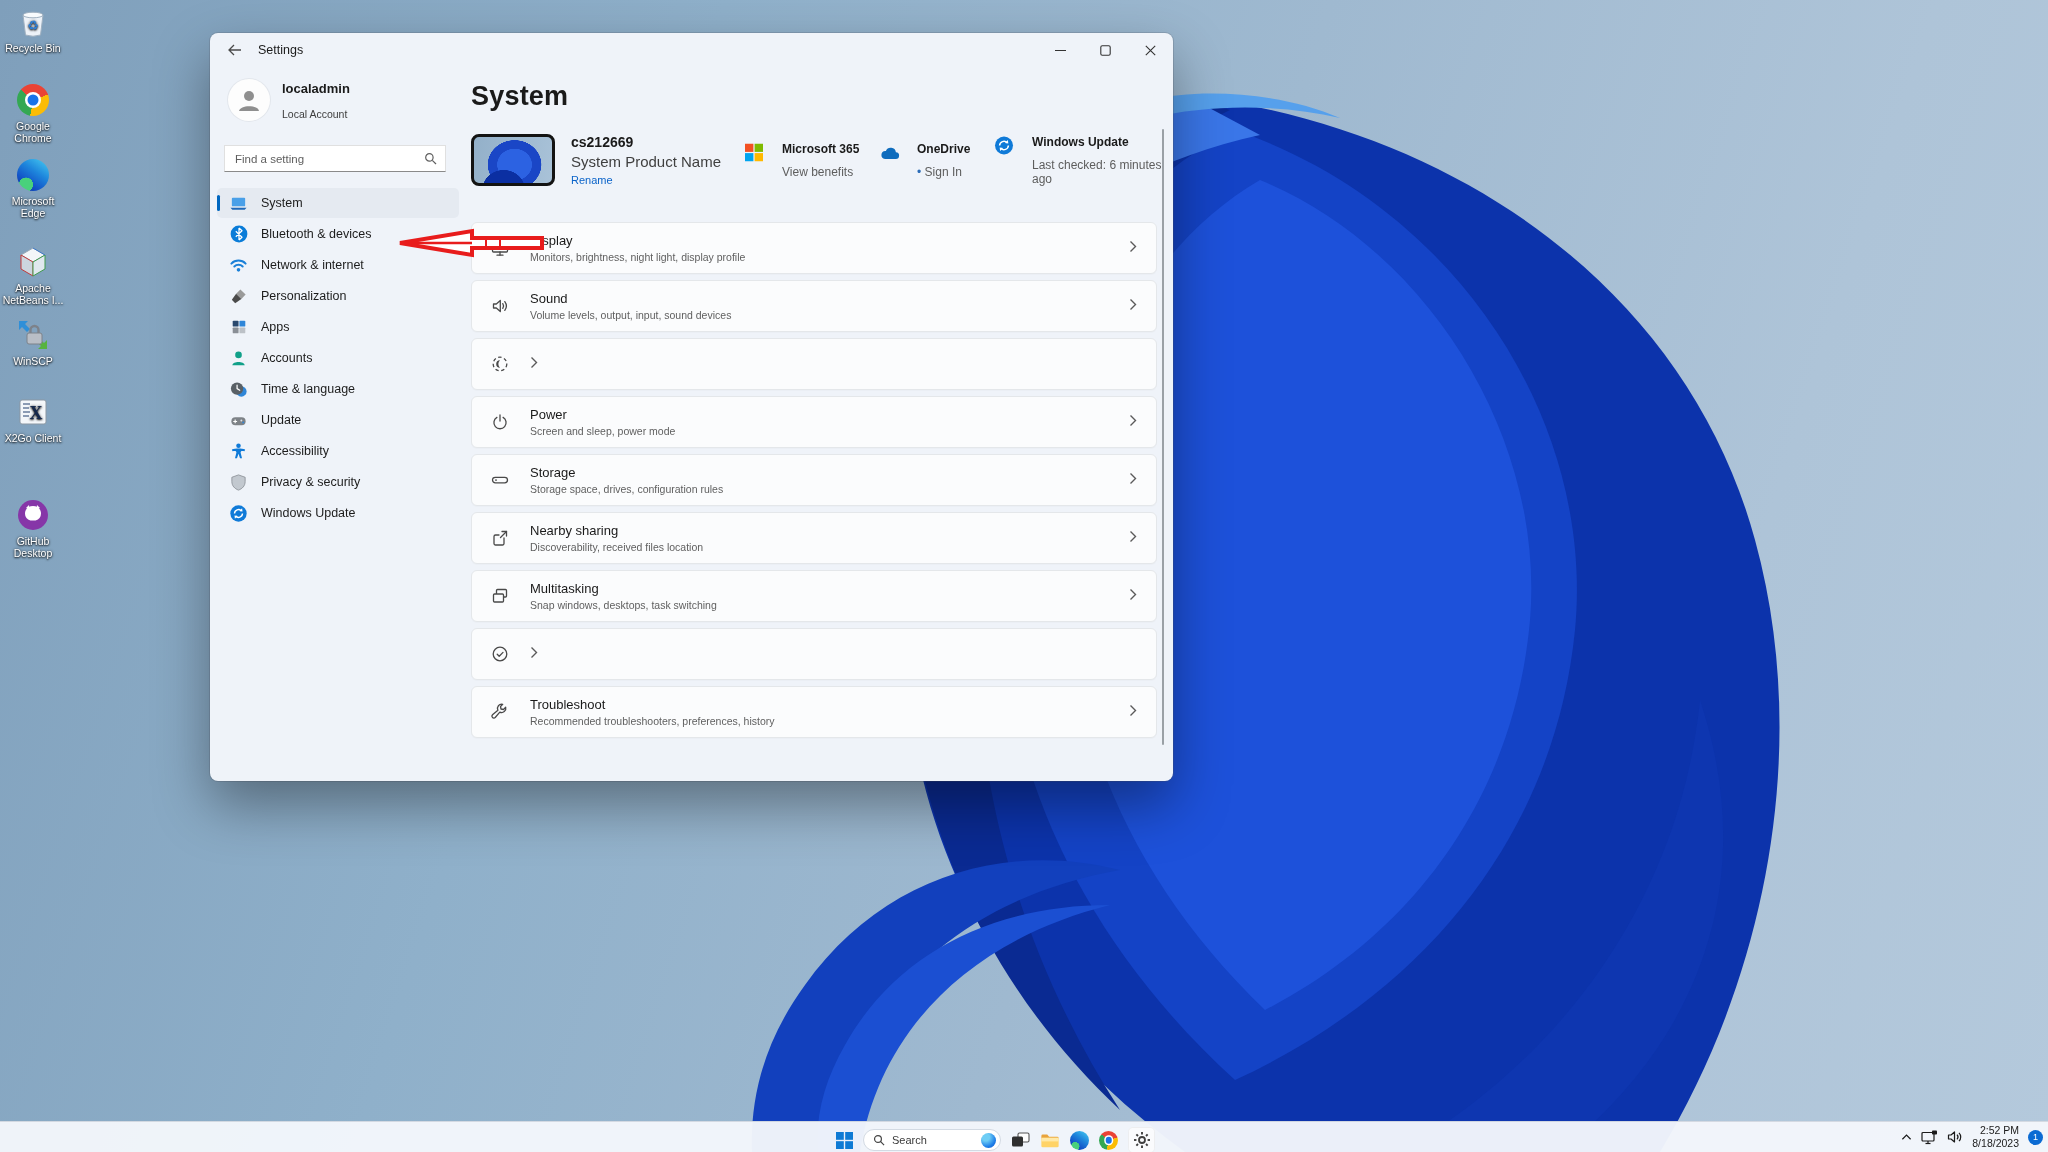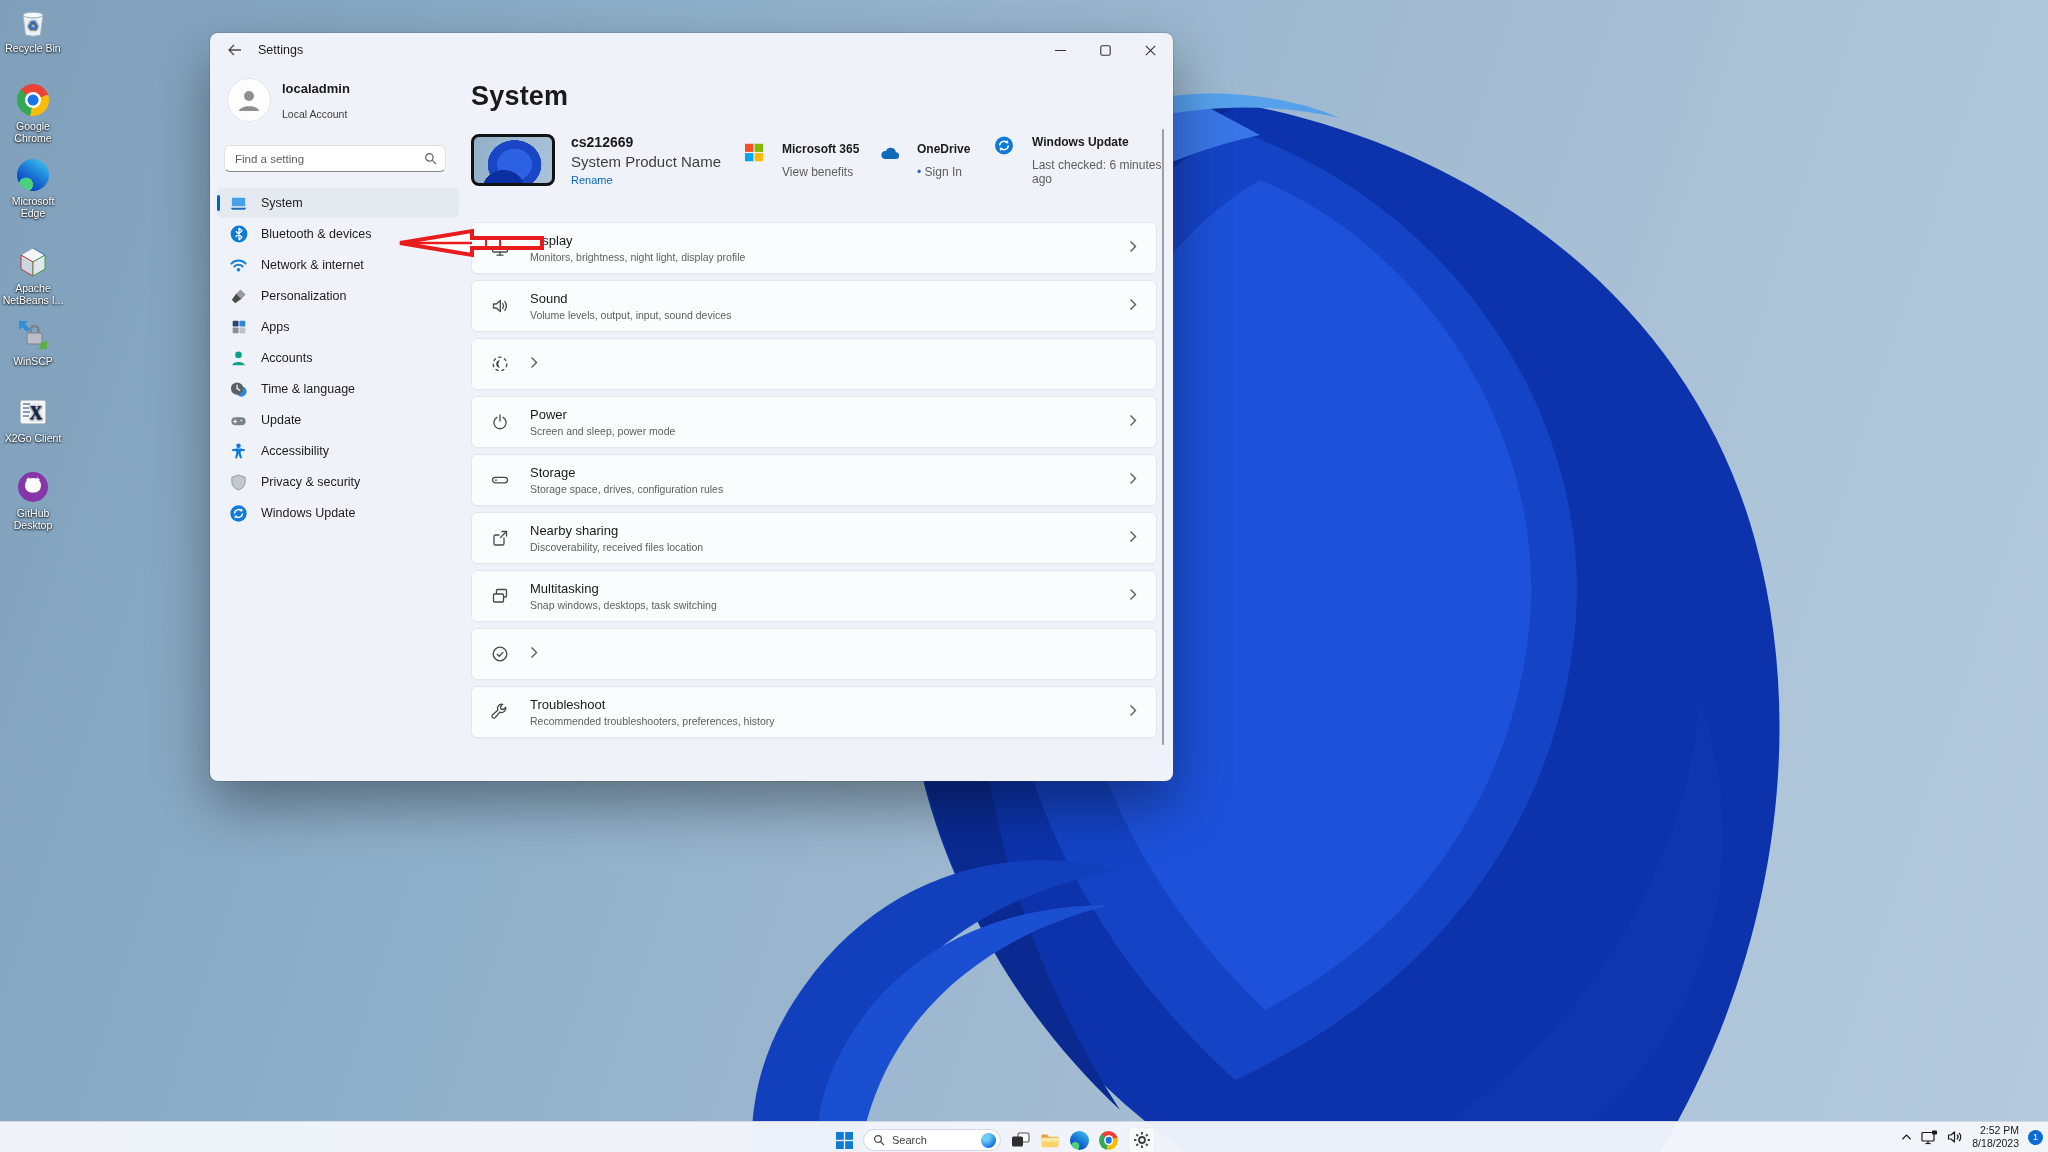--- a/index.html
+++ b/index.html
@@ -28,21 +28,21 @@
   .backbtn{width:30px;height:24px;margin-left:10px;display:grid;place-items:center;border-radius:4px;color:#4a4a4a;}
   .wtitle{font-size:12.5px;color:#1b1b1b;margin-left:8px;}
   .caption{position:absolute;right:0;top:0;display:flex;}
   .cap{width:45px;height:34px;display:grid;place-items:center;color:#333;}
 
   .sidebar{position:absolute;left:0;top:34px;width:256px;bottom:0;}
   .account{position:absolute;left:18px;top:12px;display:flex;align-items:center;gap:12px;}
   .avatar{width:42px;height:42px;border-radius:50%;background:#fdfdfd;display:grid;place-items:center;box-shadow:0 0 0 1px rgba(0,0,0,.05);}
   .accname{font-size:13px;font-weight:bold;color:#1a1a1a;}
   .acctype{font-size:10.5px;color:#3d3d3d;margin-top:12px;}
-  .searchbox{position:absolute;left:14px;top:78px;width:222px;height:27px;background:#fff;border:1px solid #e0e0e0;border-bottom-color:#8a8a8a;border-radius:6px;display:flex;align-items:center;padding:0 8px;box-sizing:border-box;}
+  .searchbox{position:absolute;left:14px;top:78px;width:222px;height:27px;background:#fff;border:1px solid #e0e0e0;border-bottom-color:#8a8a8a;border-radius:0;display:flex;align-items:center;padding:0 8px;box-sizing:border-box;}
   .searchbox input{flex:1;border:0;outline:0;background:transparent;font-size:11.5px;color:#333;font-family:"Liberation Sans",sans-serif;}
   .searchbox input::placeholder{color:#5f5f5f;}
   .nav{position:absolute;left:0;right:0;top:120px;}
   .nitem{height:30px;margin:1px 7px;border-radius:5px;display:flex;align-items:center;gap:13px;padding-left:12px;font-size:12.5px;color:#1c1c1c;position:relative;}
   .nitem.sel{background:#e5eaf1;}
   .nitem.sel::before{content:"";position:absolute;left:0;top:7px;width:3px;height:16px;border-radius:3px;background:#0067c0;}
   .nic{width:19px;height:19px;display:grid;place-items:center;flex:0 0 19px;}
 
   .main{position:absolute;left:256px;top:34px;right:0;bottom:0;}
   .ptitle{position:absolute;left:5px;top:14px;font-size:27px;font-weight:600;color:#1a1a1a;letter-spacing:.2px;}
@@ -156,21 +156,21 @@
           <rect x="4" y="5" width="26" height="24" rx="2" fill="#f4f7fa" stroke="#8b97a3"></rect>
           <line x1="7" y1="9" x2="14" y2="9" stroke="#24406e"></line>
           <line x1="7" y1="13" x2="13" y2="13" stroke="#24406e"></line>
           <line x1="7" y1="17" x2="14" y2="17" stroke="#24406e"></line>
           <line x1="7" y1="21" x2="13" y2="21" stroke="#24406e"></line>
           <text x="20" y="24" font-size="18" text-anchor="middle" fill="#14284d" font-family="Liberation Serif, serif" font-weight="bold">X</text>
         </svg>
     </span>
       <span>X2Go Client</span>
   </div>
-  <div class="dicon" style="top:470px">
+  <div class="dicon" style="top:498px">
     <span class="ic">
       <svg width="34" height="34" viewBox="0 0 34 34">
           <circle cx="17" cy="17" r="15" fill="#8636a8"></circle>
           <path d="M17 8 c-5 0-8 3.4-8 7.6 0 3.4 2 6 5.4 7 l5.2 0 C23 21.6 25 19 25 15.6 25 11.4 22 8 17 8 Z" fill="#fff"></path>
           <polygon points="10,10 13,7 13.5,11" fill="#fff"></polygon>
           <polygon points="24,10 21,7 20.5,11" fill="#fff"></polygon>
         </svg>
     </span>
       <span>GitHub Desktop</span>
   </div>

